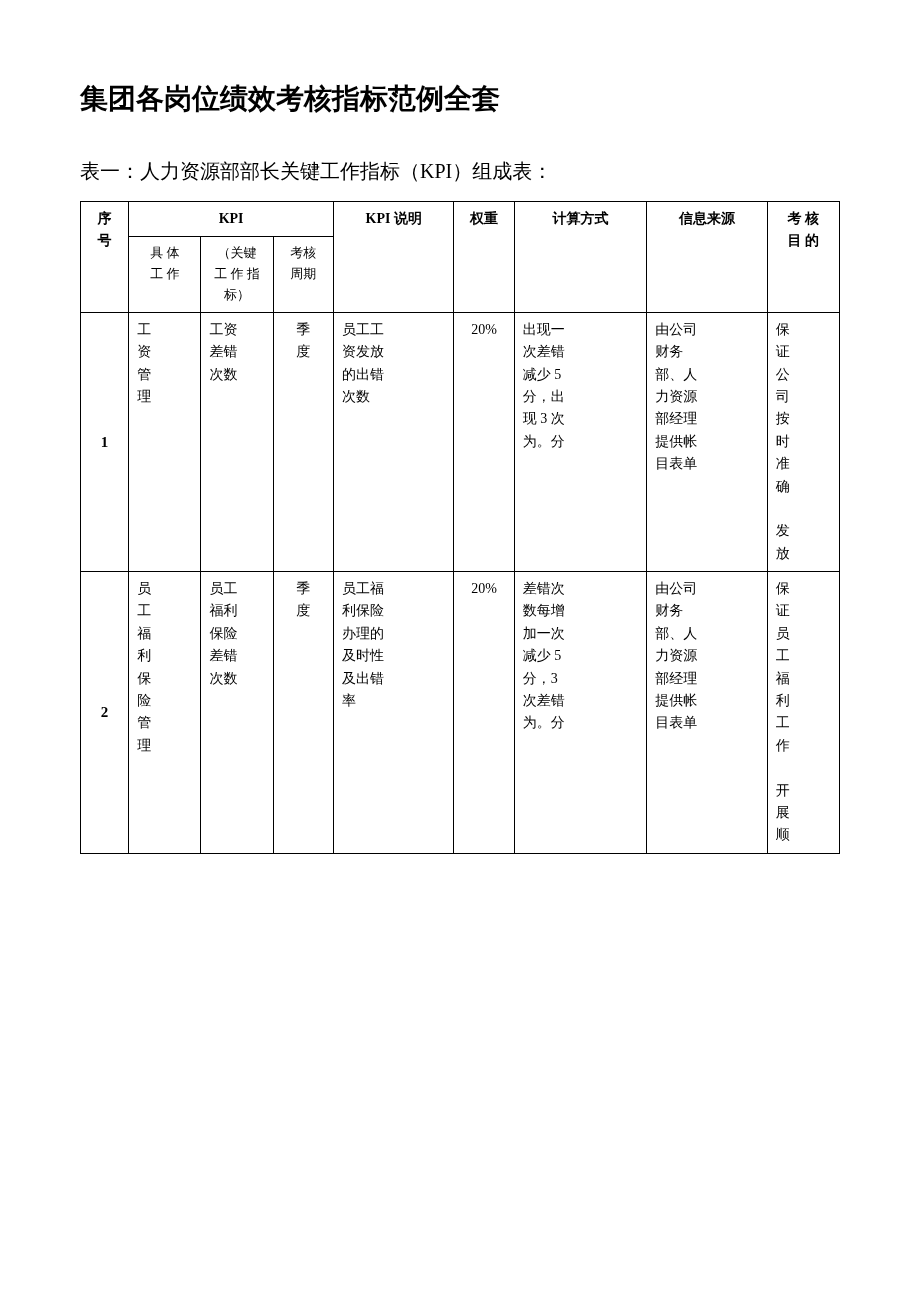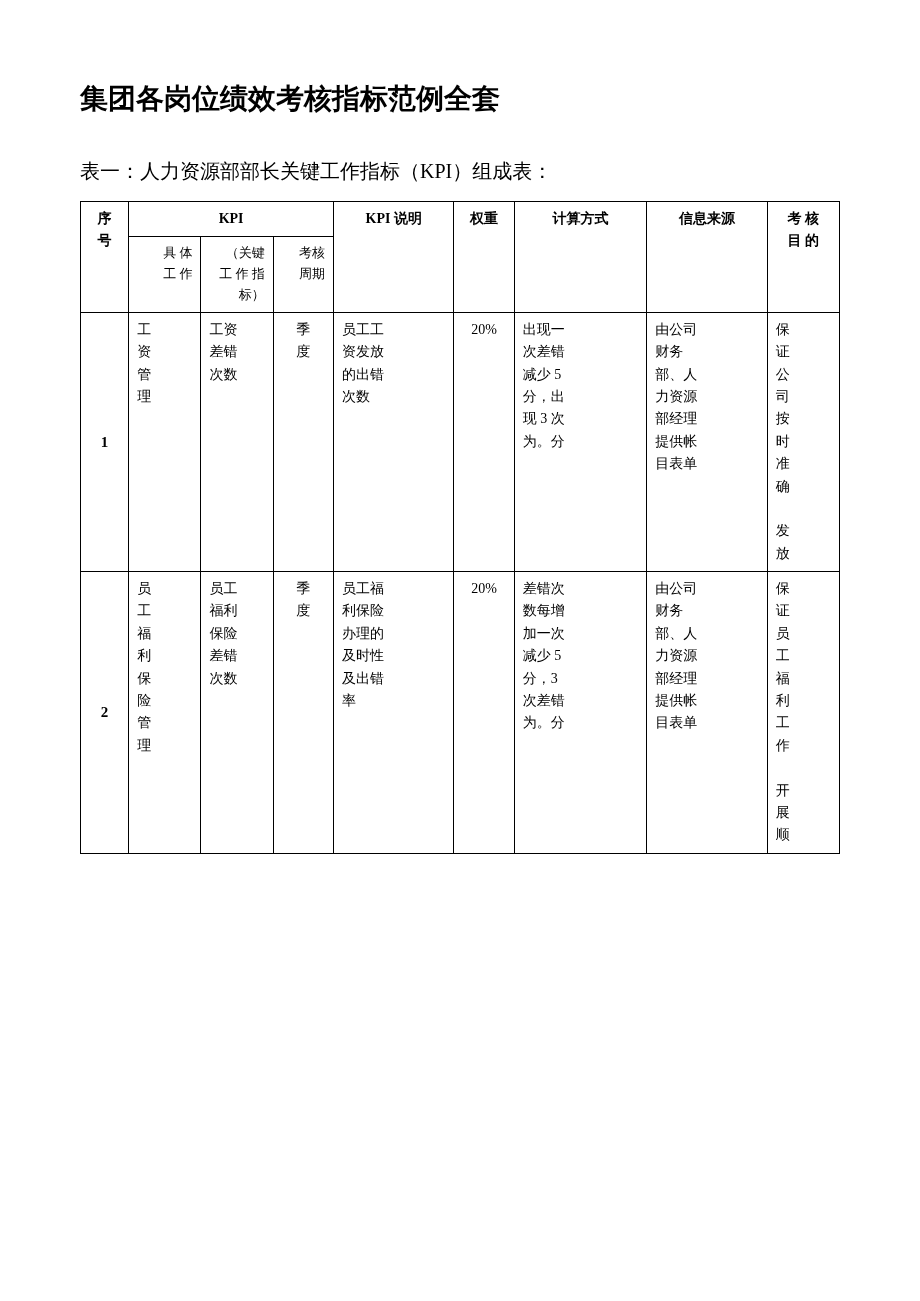--- a/index.html
+++ b/index.html
@@ -40,21 +40,21 @@
       line-height: 1.6;
     }
     .kpi-table .header-row th {
       font-weight: bold;
       text-align: center;
       background: #fff;
     }
     .kpi-table .sub-header-row th {
       font-weight: normal;
       font-size: 13px;
-      text-align: right;
+      text-align: center;
     }
     .col-seq { width: 40px; text-align: center; }
     .col-work { width: 60px; }
     .col-kpi-key { width: 60px; }
     .col-period { width: 50px; text-align: center; margin-left: 28px; }
     .col-kpi-desc { width: 100px; }
     .col-weight { width: 50px; text-align: center; }
     .col-calc { width: 110px; }
     .col-info { width: 100px; }
     .col-goal { width: 60px; margin-left: 16px; }

